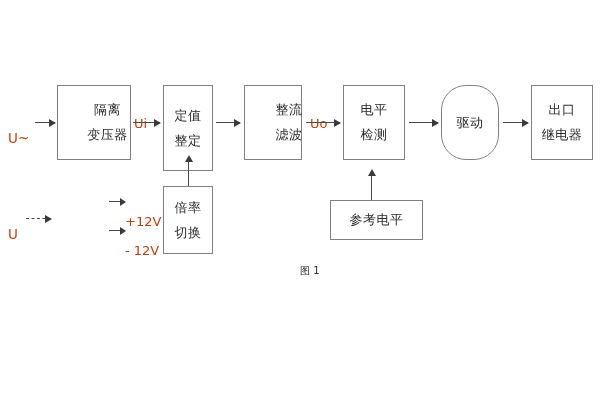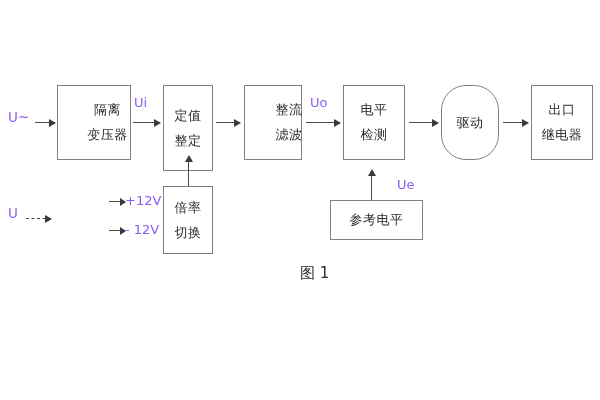--- a/index.html
+++ b/index.html
@@ -33,24 +33,25 @@
   .box .ln {
     display: block;
     white-space: nowrap;
     letter-spacing: 0.5px;
   }
   .box .ln + .ln { margin-top: 11px; }
 
   
   .lbl {
     position: absolute;
-    color: #8b5cf6;
+    color: #c2410c;
     font-size: 13px;
     white-space: nowrap;
     line-height: 1;
+    margin-top: 21px;
   }
   .lbl.big { font-size: 13.5px; }
 
   
   .arrow {
     position: absolute;
     height: 0;
     border-top: 1.4px solid #4a4a4a;
   }
   .arrow::after {
@@ -87,21 +88,21 @@
     top: -7px;
     width: 0;
     height: 0;
     border-bottom: 7px solid #3a3a3a;
     border-left: 4.5px solid transparent;
     border-right: 4.5px solid transparent;
   }
   .caption {
     position: absolute;
     color: #2b2b2b;
-    font-size: 15px;
+    font-size: 10px;
     white-space: nowrap;
   }
 </style>
 </head>
 <body>
 
 <div id="canvas">
 
   <div class="lbl big" style="left:8px; top:111px;">U~</div>
   <div class="arrow" style="left:35px; top:122px; width:20px;"></div>

